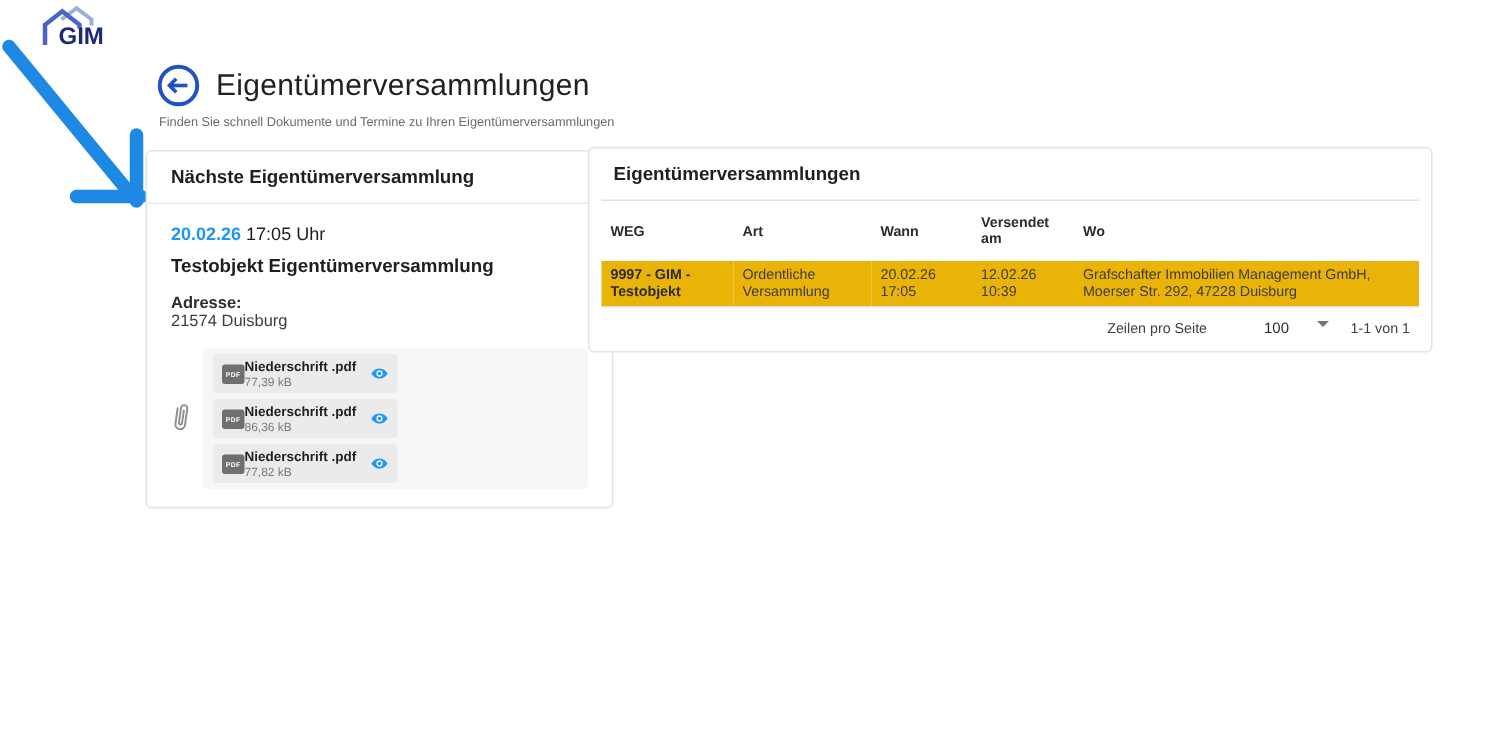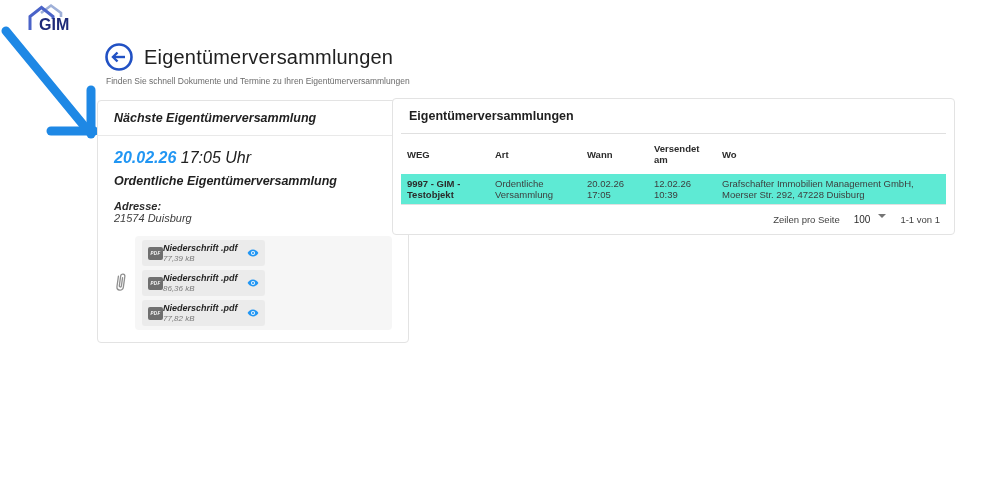--- a/index.html
+++ b/index.html
@@ -16,25 +16,25 @@
   
   .page-header { left:104px; top:42px; width:420px; }
   .ph-row { display:flex; align-items:center; gap:10px; }
   .back-btn { width:30px; height:30px; border:none; background:transparent; cursor:pointer; padding:0; }
   .page-title { font-size:20px; font-weight:400; color:#212121; letter-spacing:0.2px; }
   .page-sub { font-size:8.5px; color:#6b6b6b; margin-top:4px; margin-left:2px; }
 
   
   .card { background:#fff; border:1px solid #e3e3e3; border-radius:4px; }
   .card-head { padding:10px 16px; font-size:12.5px; font-weight:bold; color:#1f1f1f; }
-  .left-card { left:97px; top:100px; width:312px;font-style:italic; }
+  .left-card { left:97px; top:100px; width:312px; }
   .left-card .card-head { border-bottom:1px solid #e9e9e9; }
   .left-body { padding:13px 16px 12px 16px; }
 
-  .date-line { font-size:16px; }
+  .date-line { font-size:12px; }
   .date-blue { color:#2196f3; font-weight:bold; }
   .meet-type { font-size:12.5px; font-weight:bold; margin-top:7px; color:#1f1f1f; }
   .addr { margin-top:13px; font-size:11px; color:#3d3d3d; line-height:11.5px; }
   .addr-label { font-weight:bold; color:#2b2b2b; }
 
   .attach-row { margin-top:12px; display:flex; align-items:center; gap:7px; }
   .clip { flex:0 0 auto; }
   .attach-panel { flex:1; background:#f6f6f6; border-radius:4px; padding:4px 5px; }
   .chip { width:123px; background:#ebebeb; border-radius:3px; padding:3px 6px;
           display:flex; align-items:center; gap:0; margin:0 0 4px 2px; cursor:pointer; }
@@ -47,25 +47,25 @@
   .chip-size { font-size:8px; color:#7a7a7a; margin-top:1px; }
   .eye-btn { flex:0 0 auto; background:none; border:none; padding:0; cursor:pointer; line-height:0; }
 
   
   .right-card { left:392px; top:98px; width:563px; }
   .table-wrap { margin:0 8px; border-top:1px solid #e0e0e0; }
   table { width:100%; border-collapse:collapse; table-layout:fixed; }
   th { text-align:left; font-size:9.5px; font-weight:bold; color:#2b2b2b;
        padding:9px 6px 9px 6px; }
   td { font-size:9.5px; color:#3d3d3d; padding:4px 6px; vertical-align:middle; line-height:11px; }
-  tr.data-row { background:#5eead4; }
+  tr.data-row { background:#eab308; }
   td.weg { font-weight:bold; color:#2b2b2b; }
   .pagination { border-top:1px solid #e0e0e0; display:flex; justify-content:flex-end;
                 align-items:center; gap:14px; padding:9px 6px 9px 6px; font-size:9.5px; color:#424242; }
-  .rpp-select { display:flex; gap:8px; cursor:pointer; }
+  .rpp-select { display:flex; gap:19px; cursor:pointer;margin-left:24px; }
   .rpp-value { font-size:10px; color:#2b2b2b; }
   .dd-arrow { width:0; height:0; border-left:4px solid transparent; border-right:4px solid transparent;
               border-top:4px solid #757575; }
 </style>
 </head>
 <body>
 
 <div class="abs logo">
   <svg width="60" height="30" viewBox="0 0 60 30">
     <path d="M17,10 L27,2.5 L37,10 L37,14" fill="none" stroke="#9fb0d8" stroke-width="2.6"></path>
@@ -94,21 +94,21 @@
   <div class="page-sub">Finden Sie schnell Dokumente und Termine zu Ihren Eigentümerversammlungen</div>
 </div>
 
 <div class="abs card left-card">
   <div class="card-head">Nächste Eigentümerversammlung</div>
   <div class="left-body">
     <div class="date-line">
       <span class="date-blue">20.02.26</span>
       <span>17:05 Uhr</span>
     </div>
-    <div class="meet-type">Ordentliche Eigentümerversammlung</div>
+    <div class="meet-type">Testobjekt Eigentümerversammlung</div>
     <div class="addr">
       <div class="addr-label">Adresse:</div>
       <div>21574 Duisburg</div>
     </div>
     <div class="attach-row">
       <svg class="clip" width="14" height="24" viewBox="0 0 14 24">
         <path d="M3.5,5.5 L3.5,16 a3.2,3.2 0 0 0 6.4,0 L9.9,5 a2.1,2.1 0 0 0 -4.2,0 L5.7,15 a1.05,1.05 0 0 0 2.1,0 L7.8,6.5" fill="none" stroke="#8f8f8f" stroke-width="1.3" stroke-linecap="round" transform="rotate(8 7 12)"></path>
       </svg>
       <div class="attach-panel">
 

